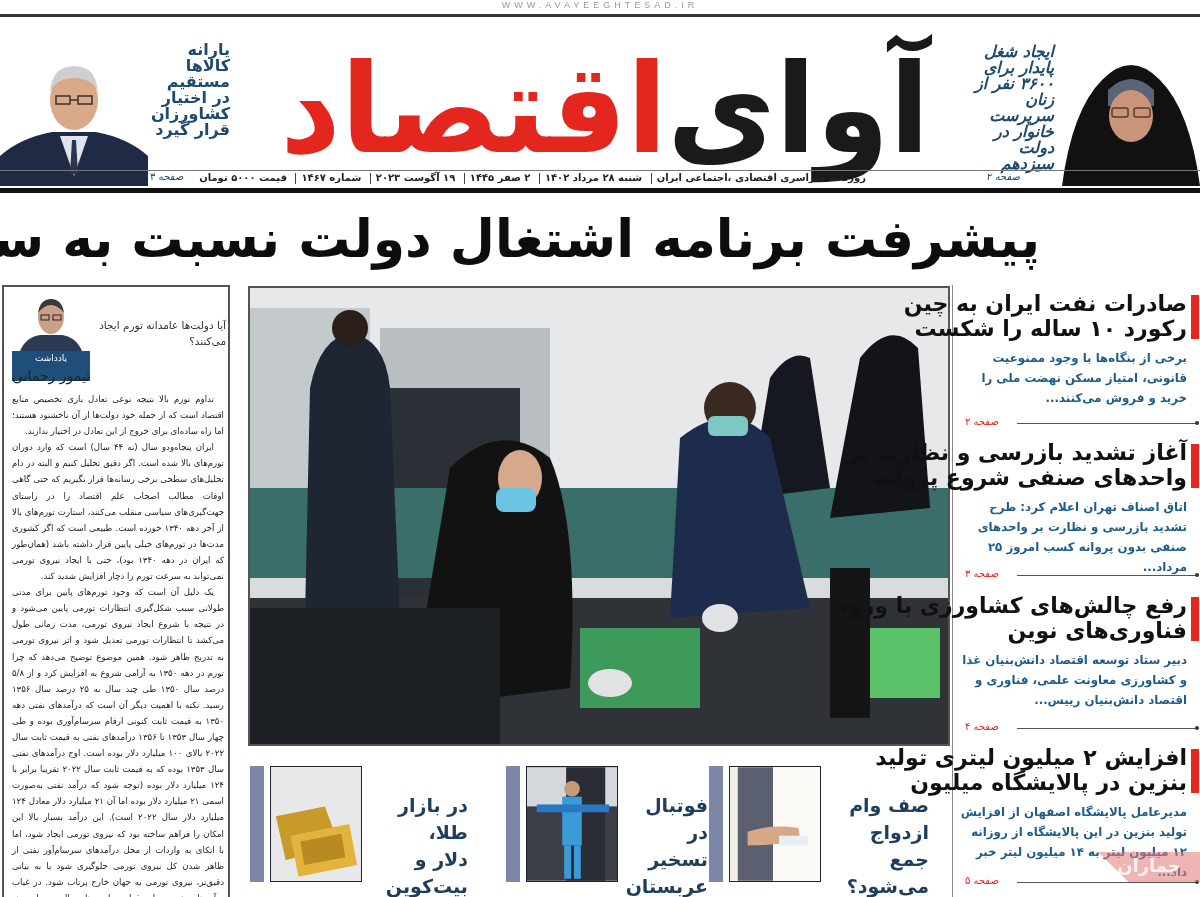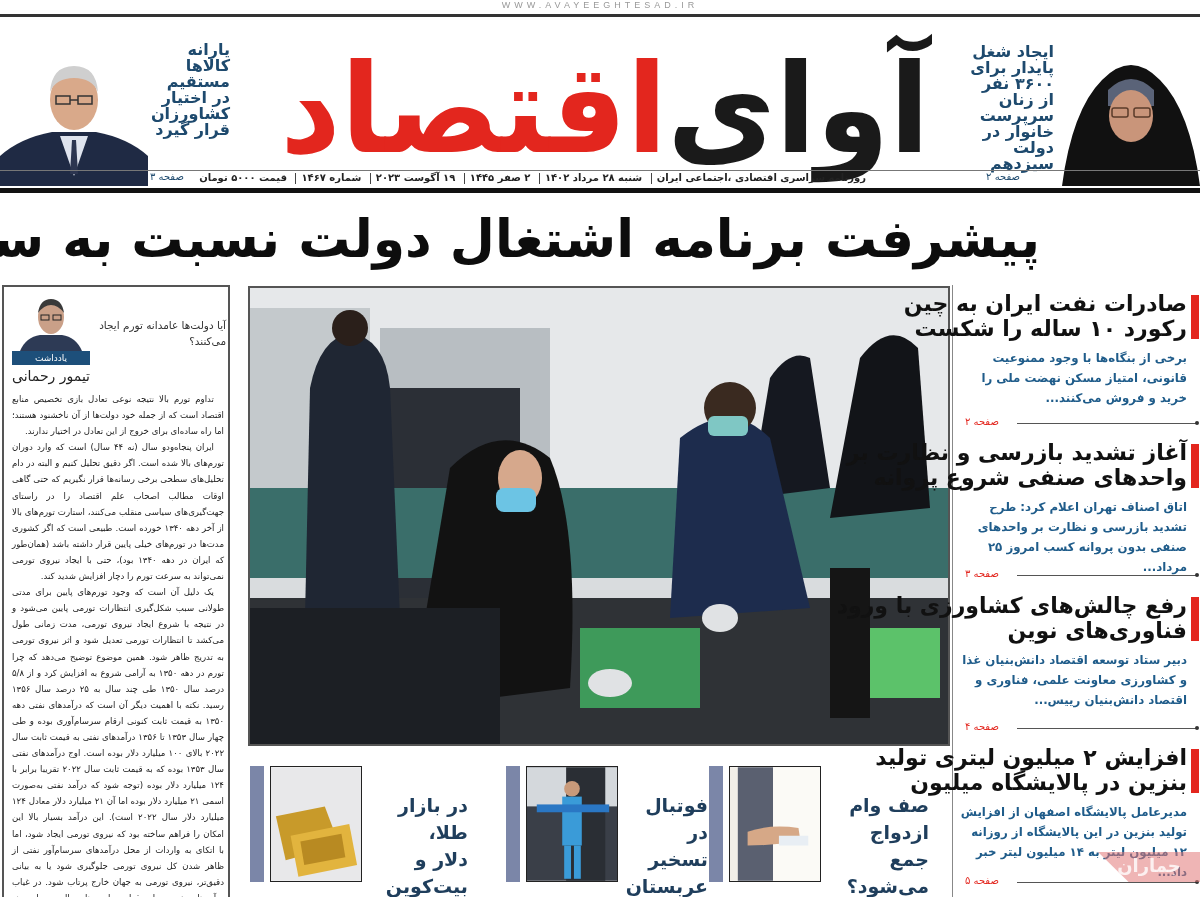--- a/index.html
+++ b/index.html
@@ -10,21 +10,21 @@
   .rule-top { position: absolute; top: 14px; left: 0; width: 1200px; height: 3px; background: #333; }
 
   
   .masthead { position: absolute; top: 18px; left: 0; width: 1200px; height: 152px; }
   .logo { position: absolute; left: 240px; top: 10px; width: 730px; height: 140px; direction: rtl; display: flex; align-items: flex-end; justify-content: center; }
   .logo-black { font-family: "DejaVu Sans", sans-serif; font-weight: 900; font-size: 118px; color: #1a1a1a; line-height: 1; letter-spacing: -4px; transform: scaleY(1.05); }
   .logo-red { font-family: "DejaVu Sans", sans-serif; font-weight: 900; font-size: 118px; color: #e3261e; line-height: 1; letter-spacing: -4px; transform: scaleY(1.05); }
 
   .teaser { position: absolute; top: 22px; display: flex; direction: rtl; }
   .teaser-left { left: 0; width: 230px; height: 146px; }
-  .teaser-right { right: 0; width: 235px; height: 146px; }
+  .teaser-right { right: 0; width: 235px; height: 146px; font-style: italic; }
   .teaser-photo { position: absolute; bottom: 0; }
   .teaser-left .teaser-photo { left: 0; width: 148px; height: 130px; }
   .teaser-right .teaser-photo { right: 0; width: 138px; height: 136px; }
   .teaser-text { position: absolute; top: 0; font-size: 16px; font-weight: bold; color: #1e4a6e; line-height: 16px; text-align: right; }
   .teaser-left .teaser-text { left: 152px; width: 78px; top: 2px; }
   .teaser-right .teaser-text { right: 146px; width: 86px; top: 4px; }
   .teaser-page { position: absolute; font-size: 10px; color: #1e4a6e; }
   .teaser-left .teaser-page { left: 150px; bottom: 4px; }
   .teaser-right .teaser-page { right: 180px; bottom: 4px; }
 
@@ -32,21 +32,21 @@
   .date-bar { position: absolute; top: 172px; left: 326px; width: 540px; height: 17px; font-size: 10px; font-weight: bold; color: #222; white-space: nowrap; direction: rtl; }
   .date-bar span.sep { display: inline-block; width: 1px; height: 11px; background: #444; margin: 0 5px; vertical-align: middle; }
   .rule-thick { position: absolute; top: 188px; left: 0; width: 1200px; height: 5px; background: #111; }
 
   
   .main-headline { position: absolute; top: 196px; left: 160px; width: 880px; height: 88px; text-align: center; font-family: "DejaVu Sans", sans-serif; font-weight: 900; font-size: 52px; line-height: 86px; color: #0d0d0d; letter-spacing: -1px; white-space: nowrap; }
 
   
   .opinion { position: absolute; top: 285px; left: 2px; width: 228px; height: 612px; border: 2px solid #555; border-bottom: none; padding: 6px 8px 0 8px; overflow: hidden; }
   .op-photo { position: absolute; left: 8px; top: 8px; width: 78px; height: 56px; }
-  .op-tag { position: absolute; left: 8px; top: 64px; width: 78px; height: 14px; background: #1d4f7a; color: #fff; font-size: 9px; text-align: center; line-height: 14px; }
+  .op-tag { position: absolute; left: 8px; top: 64px; width: 78px; height: 30px; background: #1d4f7a; color: #fff; font-size: 9px; text-align: center; line-height: 14px; }
   .op-author { position: absolute; left: 8px; top: 81px; width: 78px; font-size: 14px; text-align: center; color: #222; }
   .op-title { position: absolute; left: 92px; top: 30px; width: 130px; font-size: 10.5px; color: #333; line-height: 16px; text-align: right; }
   .op-body { position: absolute; top: 104px; left: 8px; width: 212px; font-size: 8.6px; line-height: 16.1px; color: #1a1a1a; text-align: justify; text-align-last: right; }
   .op-body p { text-indent: 10px; }
 
   
   .hero { position: absolute; top: 286px; left: 248px; width: 702px; height: 460px; border: 2px solid #555; overflow: hidden; background: #cfd3d6; }
 
   
   .mini { position: absolute; top: 764px; height: 118px; }

